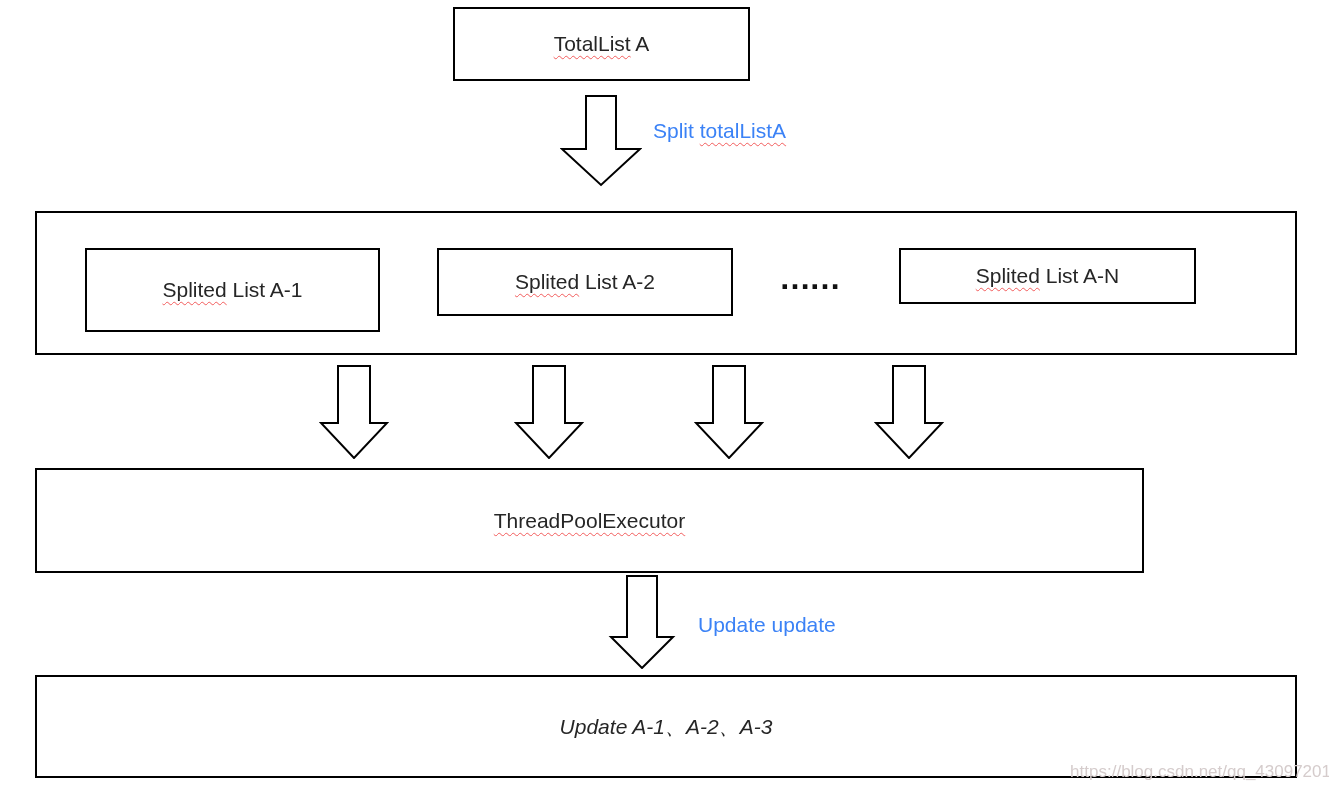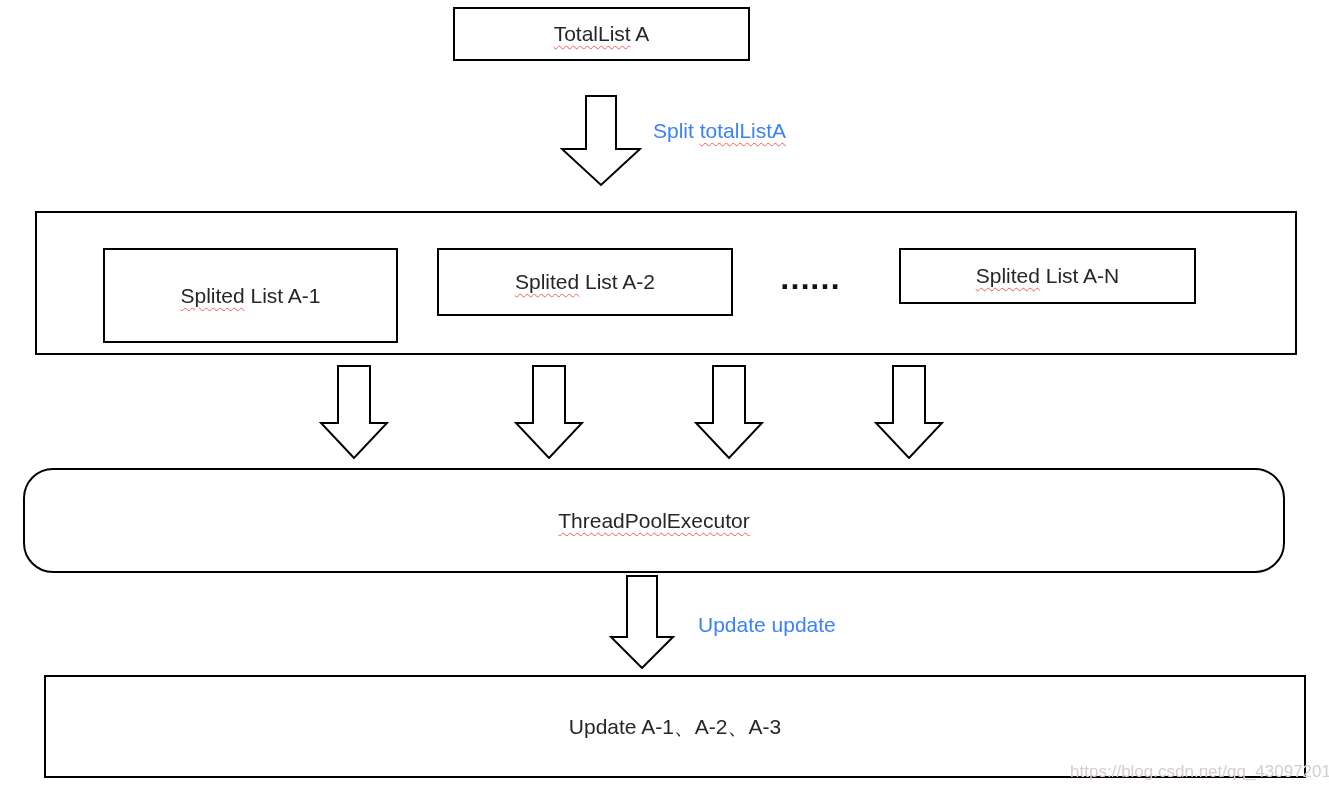--- a/index.html
+++ b/index.html
@@ -66,33 +66,33 @@
     letter-spacing: 0px;
     white-space: pre;
     z-index: 5;
   }
 </style>
 </head>
 <body>
 
 <div class="page">
 
-  <div class="box" style="left:453px; top:7px; width:297px; height:54px;">
+  <div class="box" style="left:453px; top:7px; width:297px; height:74px;">
     <span><span class="sq">TotalList</span><span> A</span></span>
   </div>
 
   <svg class="arrow" style="left:560px; top:95px;" width="82" height="92" viewBox="0 0 82 92">
     <polygon points="26,1 56,1 56,54 80,54 41,90 2,54 26,54"></polygon>
   </svg>
 
   <div class="arrow-label" style="left:653px; top:118px;"><span>Split </span><span class="sq">totalListA</span></div>
 
   <div class="box group-box" style="left:35px; top:211px; width:1262px; height:144px;"></div>
 
-  <div class="box" style="left:85px; top:248px; width:295px; height:95px;margin-left:18px;">
+  <div class="box" style="left:85px; top:248px; width:295px; height:84px;">
     <span><span class="sq">Splited</span><span> List A-1</span></span>
   </div>
 
   <div class="box" style="left:437px; top:248px; width:296px; height:68px;">
     <span><span class="sq">Splited</span><span> List A-2</span></span>
   </div>
 
   <div class="ellipsis-dots" style="left:779px; top:260px;">……</div>
 
   <div class="box" style="left:899px; top:248px; width:297px; height:56px;">
@@ -105,29 +105,29 @@
   <svg class="arrow" style="left:514px; top:365px;" width="70" height="94" viewBox="0 0 70 94">
     <polygon points="19,1 51,1 51,58 68,58 35,93 2,58 19,58"></polygon>
   </svg>
   <svg class="arrow" style="left:694px; top:365px;" width="70" height="94" viewBox="0 0 70 94">
     <polygon points="19,1 51,1 51,58 68,58 35,93 2,58 19,58"></polygon>
   </svg>
   <svg class="arrow" style="left:874px; top:365px;" width="70" height="94" viewBox="0 0 70 94">
     <polygon points="19,1 51,1 51,58 68,58 35,93 2,58 19,58"></polygon>
   </svg>
 
-  <div class="box" style="left:23px; top:468px; width:1262px; height:105px;border-radius:30px;">
+  <div class="box" style="left:35px; top:468px; width:1109px; height:105px;">
     <span class="sq">ThreadPoolExecutor</span>
   </div>
 
   <svg class="arrow" style="left:608px; top:575px;" width="68" height="94" viewBox="0 0 68 94">
     <polygon points="19,1 49,1 49,62 65,62 34,93 3,62 19,62"></polygon>
   </svg>
 
   <div class="arrow-label" style="left:698px; top:612px;">Update update</div>
 
-  <div class="box" style="left:44px; top:675px; width:1262px; height:103px;">
+  <div class="box" style="left:35px; top:675px; width:1262px; height:103px;font-style:italic;">
     <span>Update A-1、A-2、A-3</span>
   </div>
 
   <div class="watermark">https://blog.csdn.net/qq_43097201</div>
 
 </div>
 
 </body></html>

